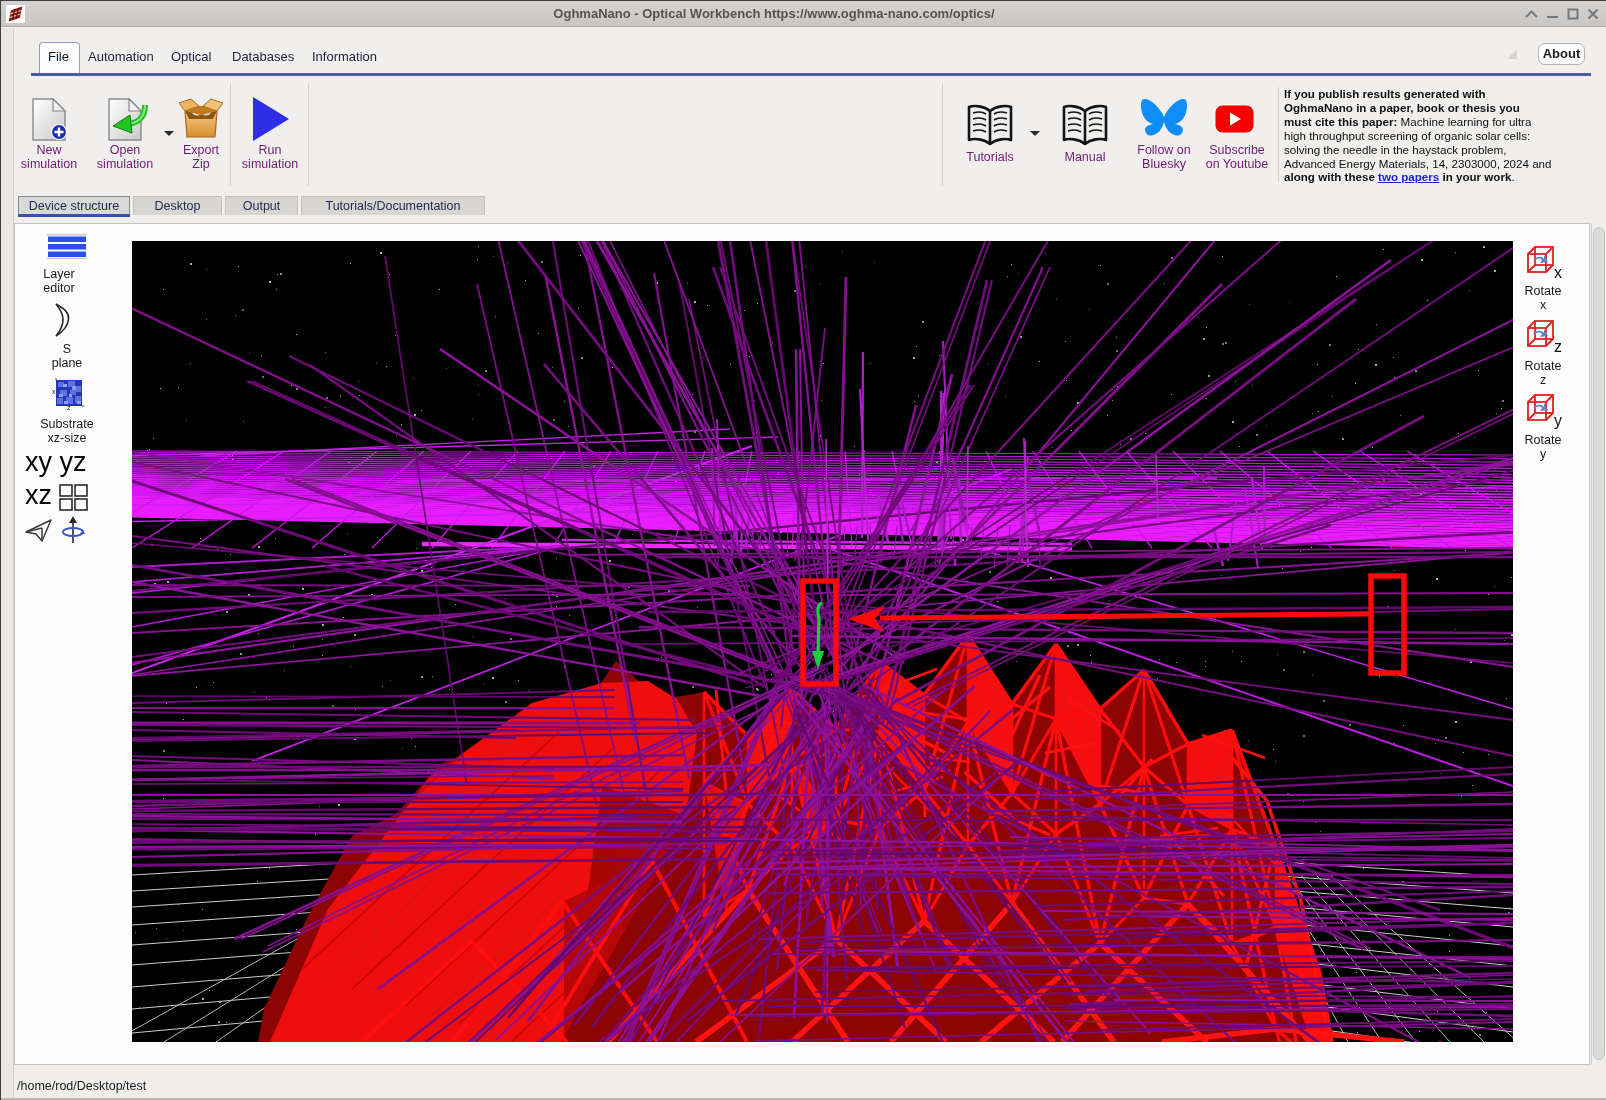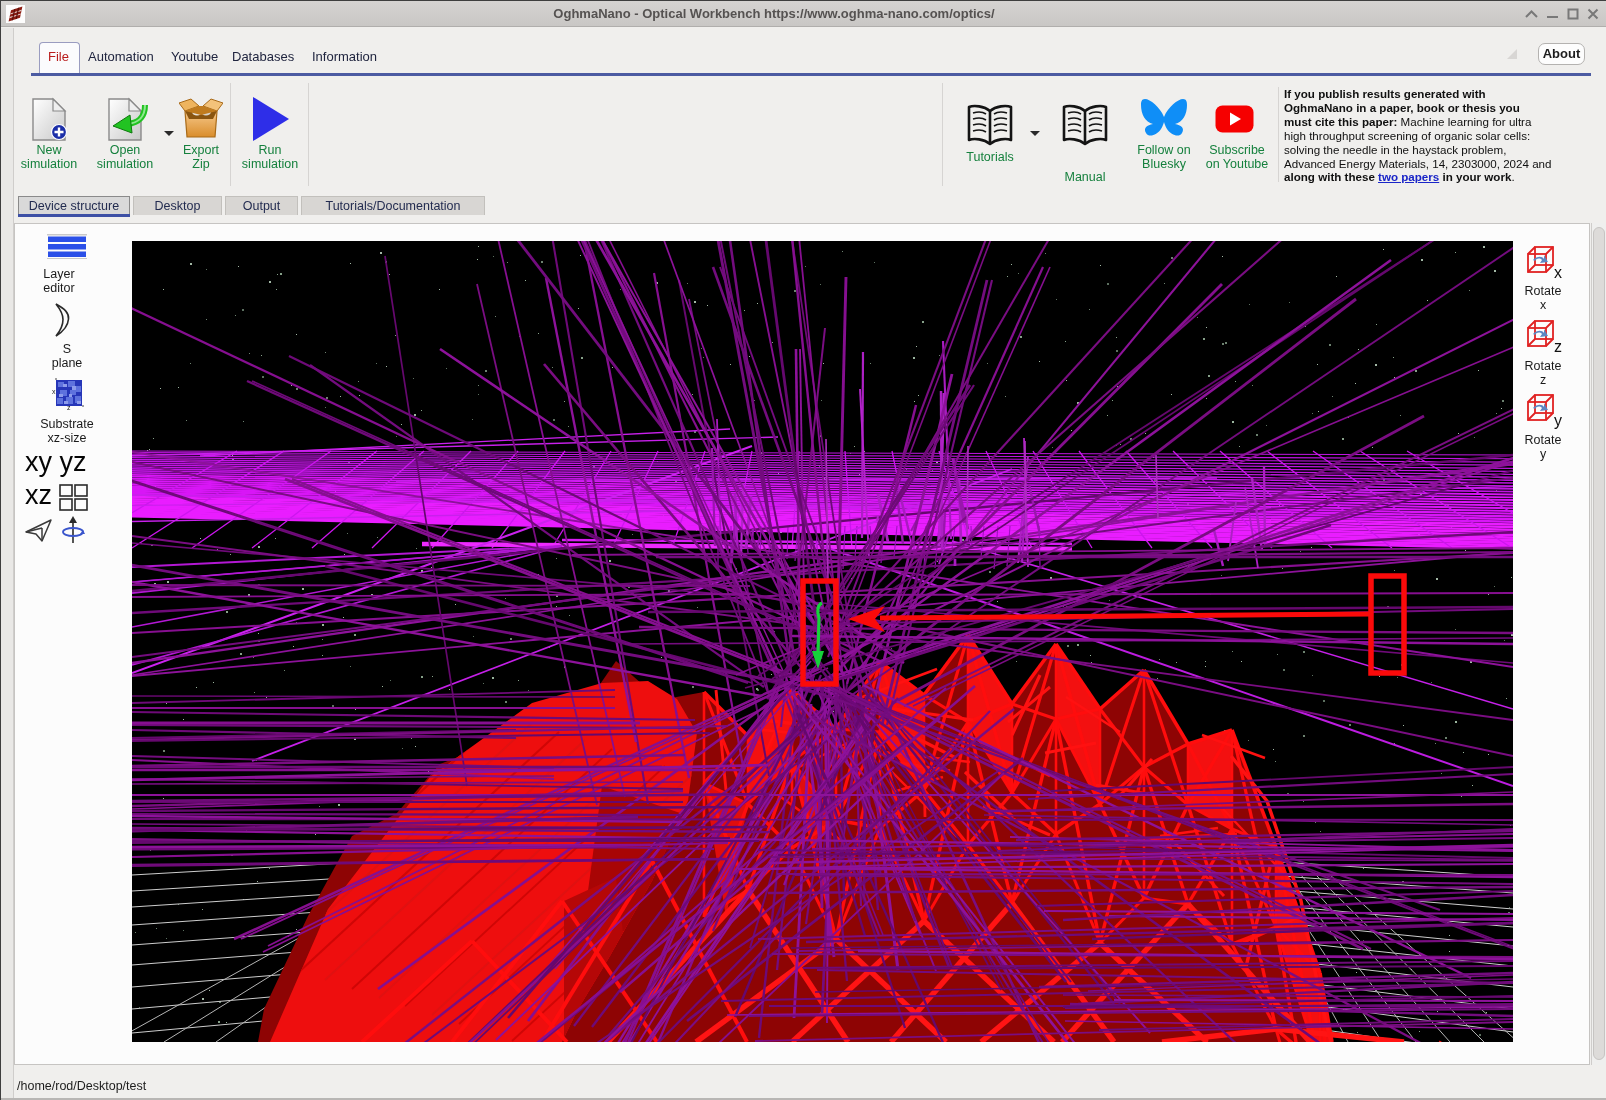--- a/index.html
+++ b/index.html
@@ -11,21 +11,21 @@
 #title { width:1546px; text-align:center; top:5px; font-size:13px; font-weight:bold; color:#555251; }
 
 #bluline { left:30px; top:72px; width:1560px; height:3px; background:#4c5ba2; }
 #filetab { left:38px; top:41px; width:41px; height:31px; background:#fbfbfd; border:1px solid #9a9cc0;
   border-bottom:none; border-radius:4px 4px 0 0; }
 .mitem { top:48px; font-size:13px; color:#20253f; }
 #aboutbtn { left:1537px; top:42px; width:47px; height:22px; background:#fdfdfd; border:1px solid #b4b2b0;
   border-radius:7px; text-align:center; font-size:13px; font-weight:bold; color:#1c1c1c; line-height:20px; }
 
 .sep { width:1px; background:#d6d4d2; top:82px; height:103px; }
-.tlab { font-size:12.5px; color:#15803d; text-align:center; line-height:13.5px; }
+.tlab { font-size:12.5px; color:#701a75; text-align:center; line-height:13.5px; }
 
 #cite { left:1283px; top:86px; width:307px; font-size:11.6px; line-height:13.9px; color:#101010; }
 #cite b { font-weight:bold; }
 #cite .lnk { color:#1a25c8; text-decoration:underline; font-weight:bold; }
 
 .dtab { top:195px; height:19px; background:#d8d6d3; border:1px solid #c2c0bc; border-bottom:none;
   font-size:12.5px; color:#232c50; text-align:center; line-height:18px; }
 #dtab0 { background:#d9d9d9; border:1px solid #8a8a8a; }
 #dtab0u { left:17px; top:213px; width:112px; height:3px; background:#3d50a5; }
 
@@ -62,23 +62,23 @@
   </svg>
 <svg class="abs" style="left:1566px; top:7px;" width="12" height="12">
     <rect x="1.5" y="1.5" width="9" height="9" fill="none" stroke="#787878" stroke-width="2"></rect>
   </svg>
 <svg class="abs" style="left:1586px; top:7px;" width="12" height="12">
     <path d="M 1.5,1.5 L 10.5,10.5 M 10.5,1.5 L 1.5,10.5" stroke="#787878" stroke-width="2"></path>
   </svg>
 
 <div id="bluline" class="abs"></div>
 <div id="filetab" class="abs"></div>
-<div class="abs mitem" style="left:47px; color:#b91c1c;">File</div>
+<div class="abs mitem" style="left:47px; color:#0f172a;">File</div>
 <div class="abs mitem" style="left:87px;">Automation</div>
-<div class="abs mitem" style="left:170px;">Youtube</div>
+<div class="abs mitem" style="left:170px;">Optical</div>
 <div class="abs mitem" style="left:231px;">Databases</div>
 <div class="abs mitem" style="left:311px;">Information</div>
 <svg class="abs" style="left:1504px; top:46px;" width="14" height="14">
     <path d="M 12,12 L 12,2 L 2,12 Z" fill="#d8d6d4"></path>
   </svg>
 <div id="aboutbtn" class="abs">About</div>
 
 <svg class="abs" style="left:28px; top:96px;" width="42" height="46">
     <defs>
       <linearGradient id="dg" x1="0" y1="0" x2="1" y2="1">
@@ -144,21 +144,21 @@
 <svg class="abs" style="left:1060px; top:101px;" width="48" height="48">
     <g fill="none" stroke="#141414" stroke-width="2.6">
 <path d="M 24,9 C 18,4 8,3 3,5 L 3,38 C 8,36 18,37 24,42 C 30,37 40,36 45,38 L 45,5 C 40,3 30,4 24,9 Z" stroke-linejoin="round"></path>
 <path d="M 24,9 L 24,42"></path>
 </g>
 <g fill="none" stroke="#141414" stroke-width="1.6">
 <path d="M 7,11 C 12,9.5 17,10 20,12 M 7,17 C 12,15.5 17,16 20,18 M 7,23 C 12,21.5 17,22 20,24 M 7,29 C 12,27.5 17,28 20,30"></path>
 <path d="M 41,11 C 36,9.5 31,10 28,12 M 41,17 C 36,15.5 31,16 28,18 M 41,23 C 36,21.5 31,22 28,24 M 41,29 C 36,27.5 31,28 28,30"></path>
 </g>
   </svg>
-<div class="abs tlab" style="left:1044px; top:150px; width:80px;margin-top:20px;">Manual</div>
+<div class="abs tlab" style="left:1044px; top:150px; width:80px;">Manual</div>
 <svg class="abs" style="left:1139px; top:97px;" width="48" height="46">
     <path d="M 24,19 C 20,9 10,1 5,1 C 1.5,1 1,4 1,7 C 1,16 5,24 13,26 C 7,27 3,30 6,35 C 9,40 17,37 21,31 C 22.5,28.5 23.5,26 24,24 C 24.5,26 25.5,28.5 27,31 C 31,37 39,40 42,35 C 45,30 41,27 35,26 C 43,24 47,16 47,7 C 47,4 46.5,1 43,1 C 38,1 28,9 24,19 Z" fill="#0f8ef7"></path>
   </svg>
 <div class="abs tlab" style="left:1123px; top:143px; width:80px;">Follow on<br>Bluesky</div>
 <svg class="abs" style="left:1214px; top:104px;" width="40" height="29">
     <rect x="0.5" y="0.5" width="38" height="27" rx="7" fill="#f60000"></rect>
 <path d="M 15,7.5 L 15,20.5 L 26,14 Z" fill="#ffffff"></path>
   </svg>
 <div class="abs tlab" style="left:1195px; top:143px; width:82px;">Subscribe<br>on Youtube</div>
 <div class="sep abs" style="left:1277px; top:86px; height:95px;"></div>

